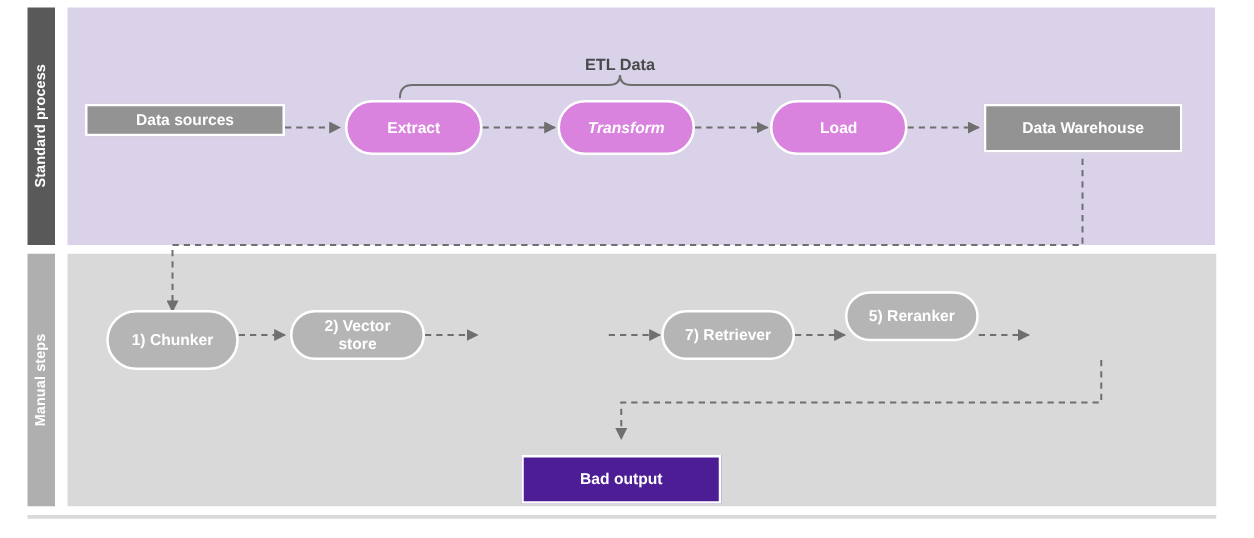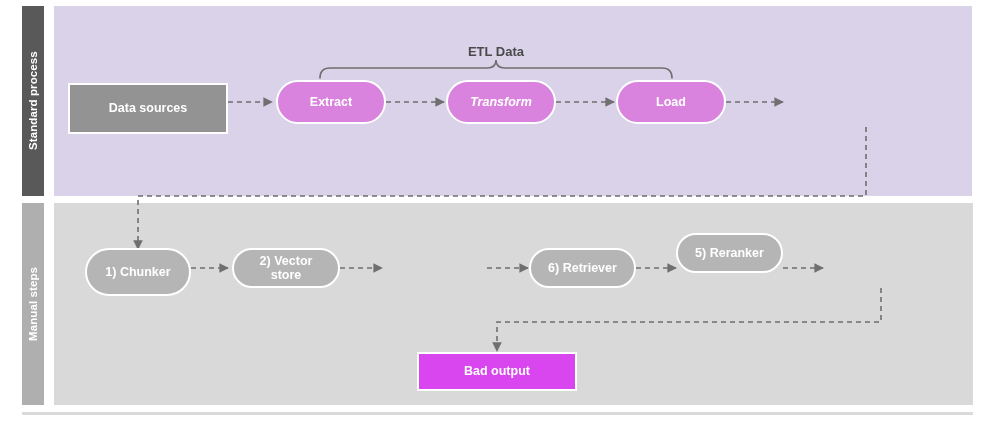--- a/index.html
+++ b/index.html
@@ -88,21 +88,21 @@
     font-weight: bold;
     font-size: 12.5px;
     line-height: 1.15;
     border: 2px solid #ffffff;
   }
   .node.rect { border-radius: 0; }
   .node.pill { border-radius: 999px; }
   .node.gray-box { background: #939393; }
   .node.magenta-pill { background: #D983DE; }
   .node.gray-pill { background: #B5B5B5; }
-  .node.yellow-box { background: #d946ef; }
+  .node.yellow-box { background: #4c1d95; margin-top: 12px; }
 
   
   #wires {
     position: absolute;
     left: 0;
     top: 0;
     width: 1003px;
     height: 430px;
     pointer-events: none;
   }
@@ -153,35 +153,36 @@
     <path d="M 340 268 L 382 268" fill="none" stroke="#6F6F6F" stroke-width="1.6" stroke-dasharray="5,4" marker-end="url(#arrow)"></path>
     <path d="M 487 268 L 528 268" fill="none" stroke="#6F6F6F" stroke-width="1.6" stroke-dasharray="5,4" marker-end="url(#arrow)"></path>
     <path d="M 636 268 L 676 268" fill="none" stroke="#6F6F6F" stroke-width="1.6" stroke-dasharray="5,4" marker-end="url(#arrow)"></path>
     <path d="M 783 268 L 823 268" fill="none" stroke="#6F6F6F" stroke-width="1.6" stroke-dasharray="5,4" marker-end="url(#arrow)"></path>
 
     <path d="M 881 288 L 881 322 L 497 322 L 497 351" fill="none" stroke="#6F6F6F" stroke-width="1.6" stroke-dasharray="5,4" marker-end="url(#arrow)"></path>
   </svg>
 
   <div id="etl-label">ETL Data</div>
 
-  <div class="node rect gray-box" style="left:68px; top:83px; width:160px; height:51px;text-align:center;">Data sources</div>
+  <div class="node rect gray-box" style="left:68px; top:83px; width:160px; height:26px;text-align:center;">Data sources</div>
 
   <div class="node pill magenta-pill" style="left:276px; top:80px; width:110px; height:44px;">Extract</div>
 
   <div class="node pill magenta-pill" style="left:446px; top:80px; width:110px; height:44px;font-style:italic;">Transform</div>
 
   <div class="node pill magenta-pill" style="left:616px; top:80px; width:110px; height:44px;">Load</div>
 
+  <div class="node rect gray-box" style="left:787px; top:83px; width:159px; height:39px;">Data Warehouse</div>
 
   <div class="node pill gray-pill" style="left:85px; top:248px; width:106px; height:48px;">1) Chunker</div>
 
   <div class="node pill gray-pill" style="left:232px; top:248px; width:108px; height:40px; padding:0 20px;">2) Vector store</div>
 
 
-  <div class="node pill gray-pill" style="left:529px; top:248px; width:107px; height:40px;">6) Retriever</div>
+  <div class="node pill gray-pill" style="left:529px; top:248px; width:107px; height:40px;">7) Retriever</div>
 
   <div class="node pill gray-pill" style="left:676px; top:233px; width:107px; height:40px;">5) Reranker</div>
 
 
   <div class="node rect yellow-box" style="left:417px; top:352px; width:160px; height:39px;">Bad output</div>
 
   <div id="bottom-rule"></div>
 
 </div>
 

